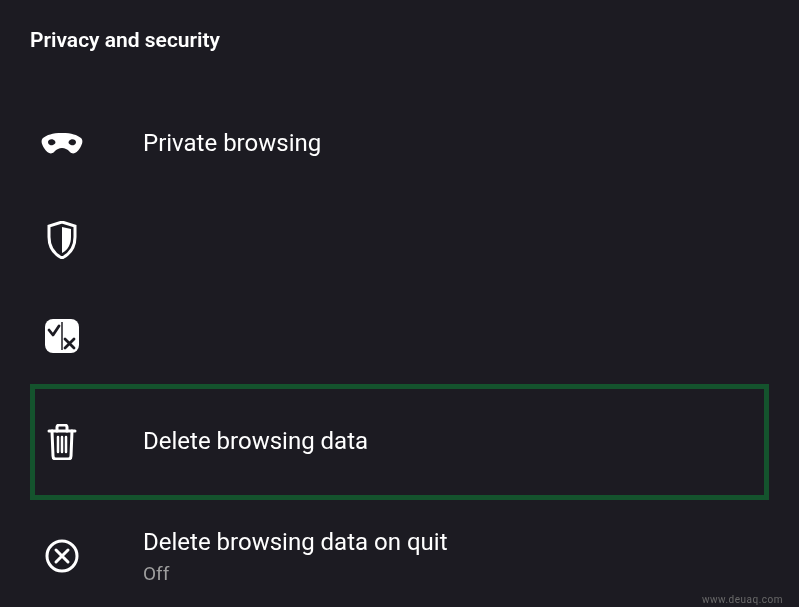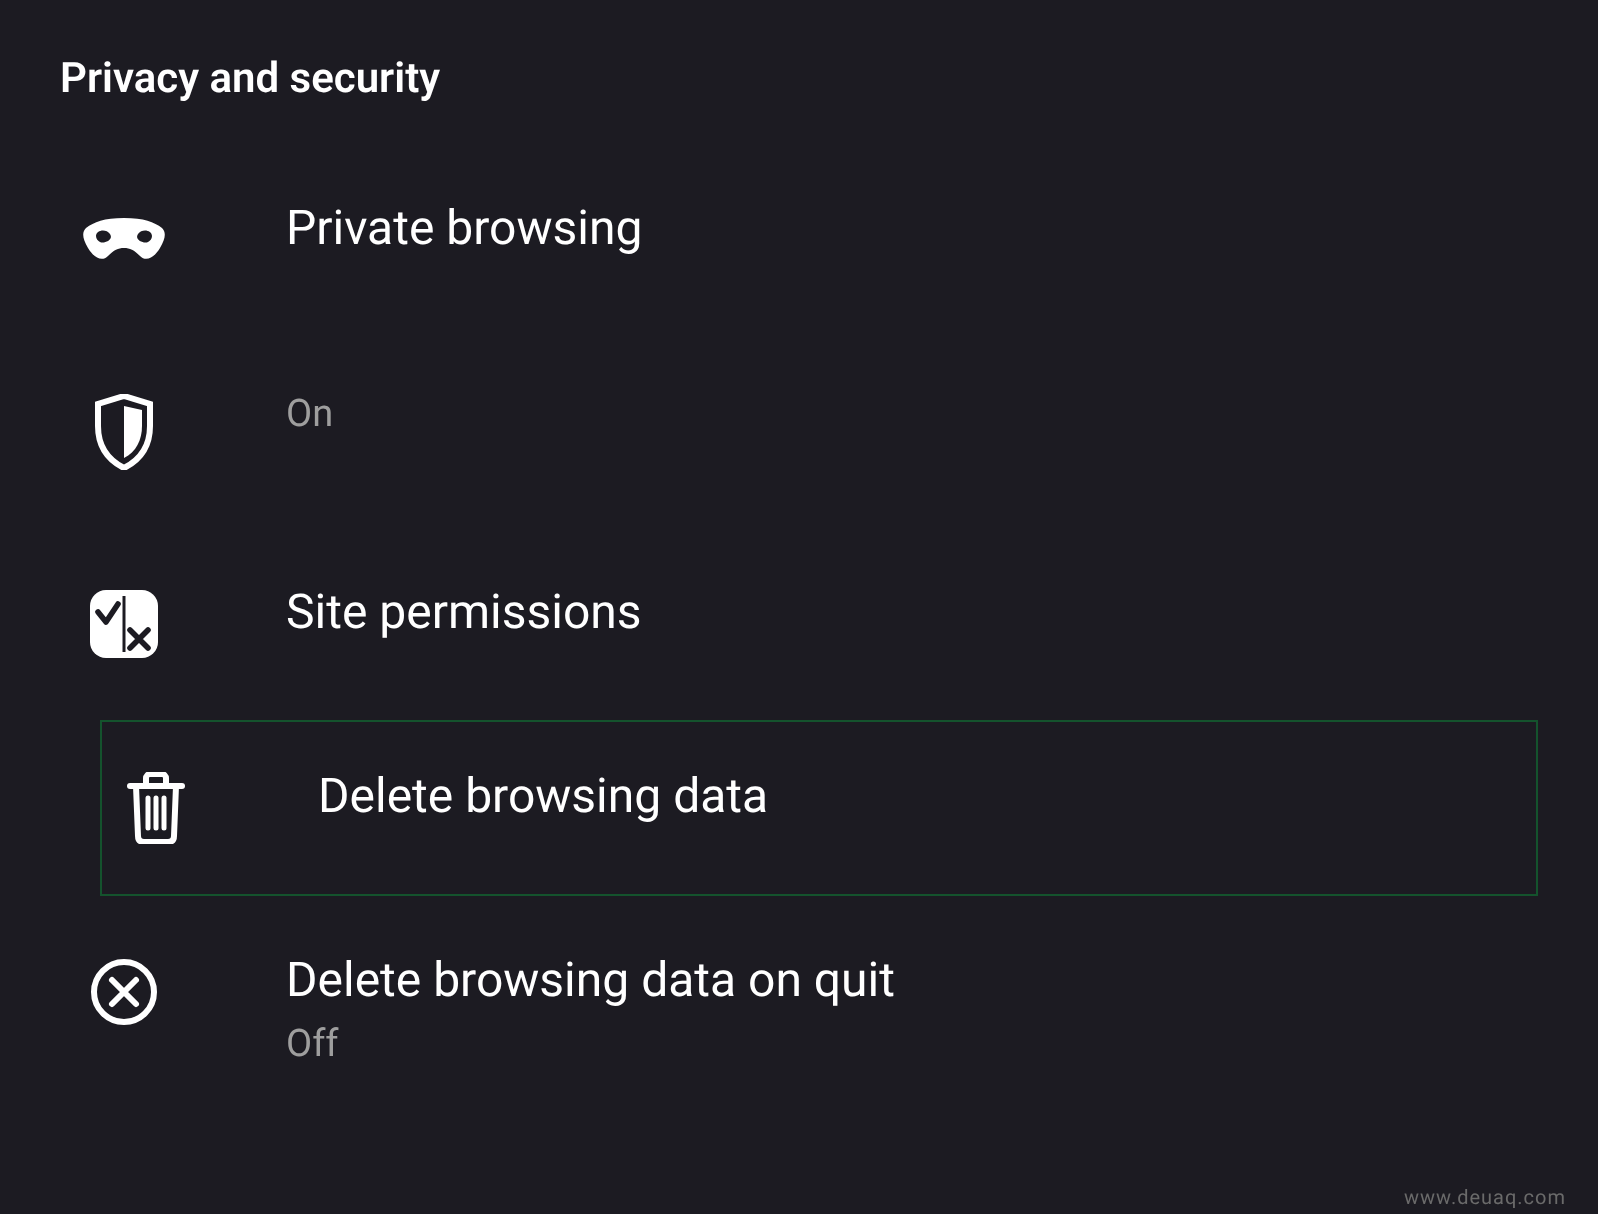--- a/index.html
+++ b/index.html
@@ -15,37 +15,36 @@
       color: #ffffff;
       overflow: hidden;
       position: relative;
     }
     .container {
       padding: 28px 30px;
     }
     .section-header {
       font-size: 21px;
       font-weight: 600;
-      margin-bottom: 20px;
+      margin-bottom: 44px;
     }
     .settings-list {
       display: flex;
       flex-direction: column;
     }
     .setting-item {
       display: flex;
-      align-items: flex-start;
+      align-items: center;
       padding: 24px 8px;
       cursor: pointer;
       border: 3px solid transparent;
     }
     .setting-item.highlighted {
-      border: 1px solid #14532d;
-      padding: 22px 6px;
-      margin-left: 20px;
+      border: 5px solid #14532d;
+      padding: 32px 6px;
     }
     .icon-wrap {
       width: 42px;
       height: 42px;
       display: flex;
       align-items: center;
       justify-content: center;
       flex-shrink: 0;
       margin-right: 60px;
     }
@@ -93,35 +92,31 @@
     </div>
 
     <div class="setting-item">
       <div class="icon-wrap">
         <svg width="32" height="38" viewBox="0 0 32 38" fill="none">
           <path d="M16 1 L3 5 L3 16 C3 26 8 33 16 37 C24 33 29 26 29 16 L29 5 Z" stroke="#ffffff" stroke-width="3" fill="none"></path>
           <path d="M16 6 L16 32 C22 29 25 23 25 16 L25 8 Z" fill="#ffffff"></path>
         </svg>
       </div>
       <div class="setting-text">
-        <div class="setting-status">On</div>
       </div>
     </div>
 
     <div class="setting-item">
       <div class="icon-wrap">
         <svg width="36" height="36" viewBox="0 0 36 36" fill="none">
           <rect x="1" y="1" width="34" height="34" rx="8" fill="#ffffff"></rect>
           <path d="M5 12 L9 17 L15 8" stroke="#1c1b22" stroke-width="2.8" fill="none" stroke-linecap="round" stroke-linejoin="round"></path>
           <path d="M21 21 L30 30 M30 21 L21 30" stroke="#1c1b22" stroke-width="2.8" stroke-linecap="round"></path>
           <line x1="18" y1="4" x2="18" y2="32" stroke="#1c1b22" stroke-width="1.5"></line>
         </svg>
-      </div>
-      <div class="setting-text">
-        <div class="setting-title">Site permissions</div>
       </div>
     </div>
 
     <div class="setting-item highlighted">
       <div class="icon-wrap">
         <svg width="30" height="36" viewBox="0 0 30 36" fill="none">
           <path d="M2 7 L28 7" stroke="#ffffff" stroke-width="3" stroke-linecap="round"></path>
           <path d="M10 7 L10 3 C10 2 11 1 12 1 L18 1 C19 1 20 2 20 3 L20 7" stroke="#ffffff" stroke-width="3" fill="none" stroke-linecap="round"></path>
           <path d="M5 7 L6 32 C6 34 7 35 9 35 L21 35 C23 35 24 34 24 32 L25 7" stroke="#ffffff" stroke-width="3" fill="none" stroke-linecap="round"></path>
           <line x1="11" y1="13" x2="11" y2="28" stroke="#ffffff" stroke-width="2.5" stroke-linecap="round"></line>

